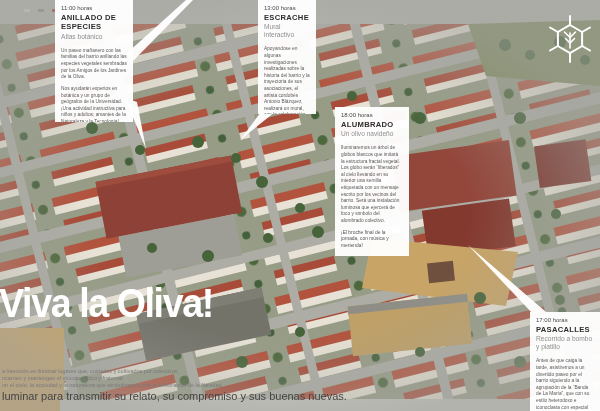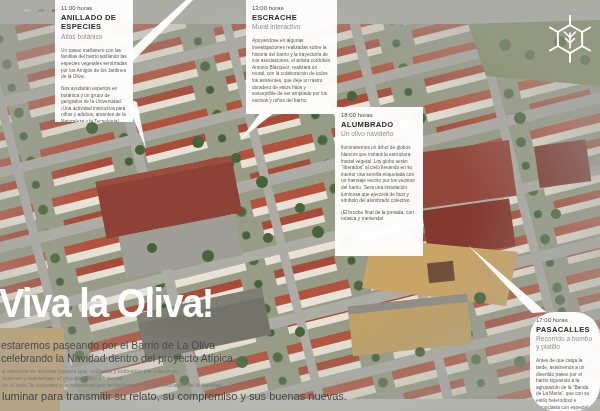--- a/index.html
+++ b/index.html
@@ -9,23 +9,23 @@
   .desat{position:absolute;left:0;top:0;width:600px;height:411px;pointer-events:none;
          background:radial-gradient(ellipse 62% 58% at 46% 52%, rgba(168,168,162,0) 52%, rgba(163,163,158,0.55) 92%);}
   .callout{position:absolute;background:rgba(255,255,255,0.96);box-sizing:border-box;
            padding:5px 6px;color:#3f3f3f;overflow:hidden;}
   .c-time{font-size:6px;color:#4a4a4a;margin:0 0 2px;}
   .c-title{font-size:7.6px;font-weight:bold;letter-spacing:.3px;color:#2d2d2d;line-height:1.25;margin:0;}
   .c-sub{font-size:6.6px;color:#8f8f8f;line-height:1.2;margin:1px 0 7px;}
   .c-body{font-size:4.8px;line-height:1.38;color:#5a5a5a;margin:0 0 5px;}
   .c-foot{font-size:4.9px;line-height:1.35;color:#555;margin:3px 0 0;}
   #ev-anillado{left:55px;top:0;width:78px;height:122px;}
-  #ev-escrache{left:246px;top:0;width:91px;height:114px;}
-  #ev-alumbrado{left:335px;top:107px;width:88px;height:149px;}
-  #ev-pasacalles{left:530px;top:312px;width:70px;height:99px;border-radius:25px;}
+  #ev-escrache{left:258px;top:0;width:58px;height:114px;}
+  #ev-alumbrado{left:335px;top:107px;width:74px;height:149px;}
+  #ev-pasacalles{left:530px;top:312px;width:70px;height:99px;}
   .line{position:absolute;white-space:nowrap;}
   #main-title{left:-12px;top:281px;color:#ffffff;font-weight:bold;font-size:40px;
               letter-spacing:-1.5px;transform:scaleX(0.94);transform-origin:left top;}
   #date-line{left:1px;top:324px;font-size:11.5px;color:#3c3c3c;}
   #date-line b{font-weight:bold;color:#2f2f2f;}
   #intro1{left:1px;top:339px;font-size:10.5px;color:#4a4a4a;}
   #intro2{left:1px;top:352px;font-size:10.5px;color:#4a4a4a;}
   #small1{left:2px;top:368px;font-size:5.5px;color:#7a7a7a;}
   #small2{left:2px;top:375px;font-size:5.5px;color:#7a7a7a;}
   #small3{left:2px;top:382px;font-size:5.5px;color:#7a7a7a;}
@@ -182,20 +182,18 @@
         <line x1="25" y1="35" x2="25" y2="20"></line>
         <line x1="25" y1="24.5" x2="19.5" y2="19"></line>
         <line x1="25" y1="24.5" x2="30.5" y2="19"></line>
         <line x1="25" y1="30" x2="20.5" y2="25.5"></line>
         <line x1="25" y1="30" x2="29.5" y2="25.5"></line>
       </g>
     </g>
   </svg>
 
   <div class="line" id="main-title">¡Viva la Oliva!</div>
-  <div class="line" id="intro1">estaremos paseando por el Barrio de La Oliva</div>
-  <div class="line" id="intro2">celebrando la Navidad dentro del proyecto Atípica.</div>
   <div class="line" id="small1">a intención es iluminar lugares que, cuidados y cultivados por colectivos,</div>
   <div class="line" id="small2">ncarnen y mantengan el vínculo cíclico y fraternal</div>
   <div class="line" id="small3">on el cielo, la sociedad y la naturaleza que simbolizamos con la celebración de la Navidad.</div>
   <div class="line" id="small4">luminar para transmitir su relato, su compromiso y sus buenas nuevas.</div>
 
 </div>
 
 </body></html>

